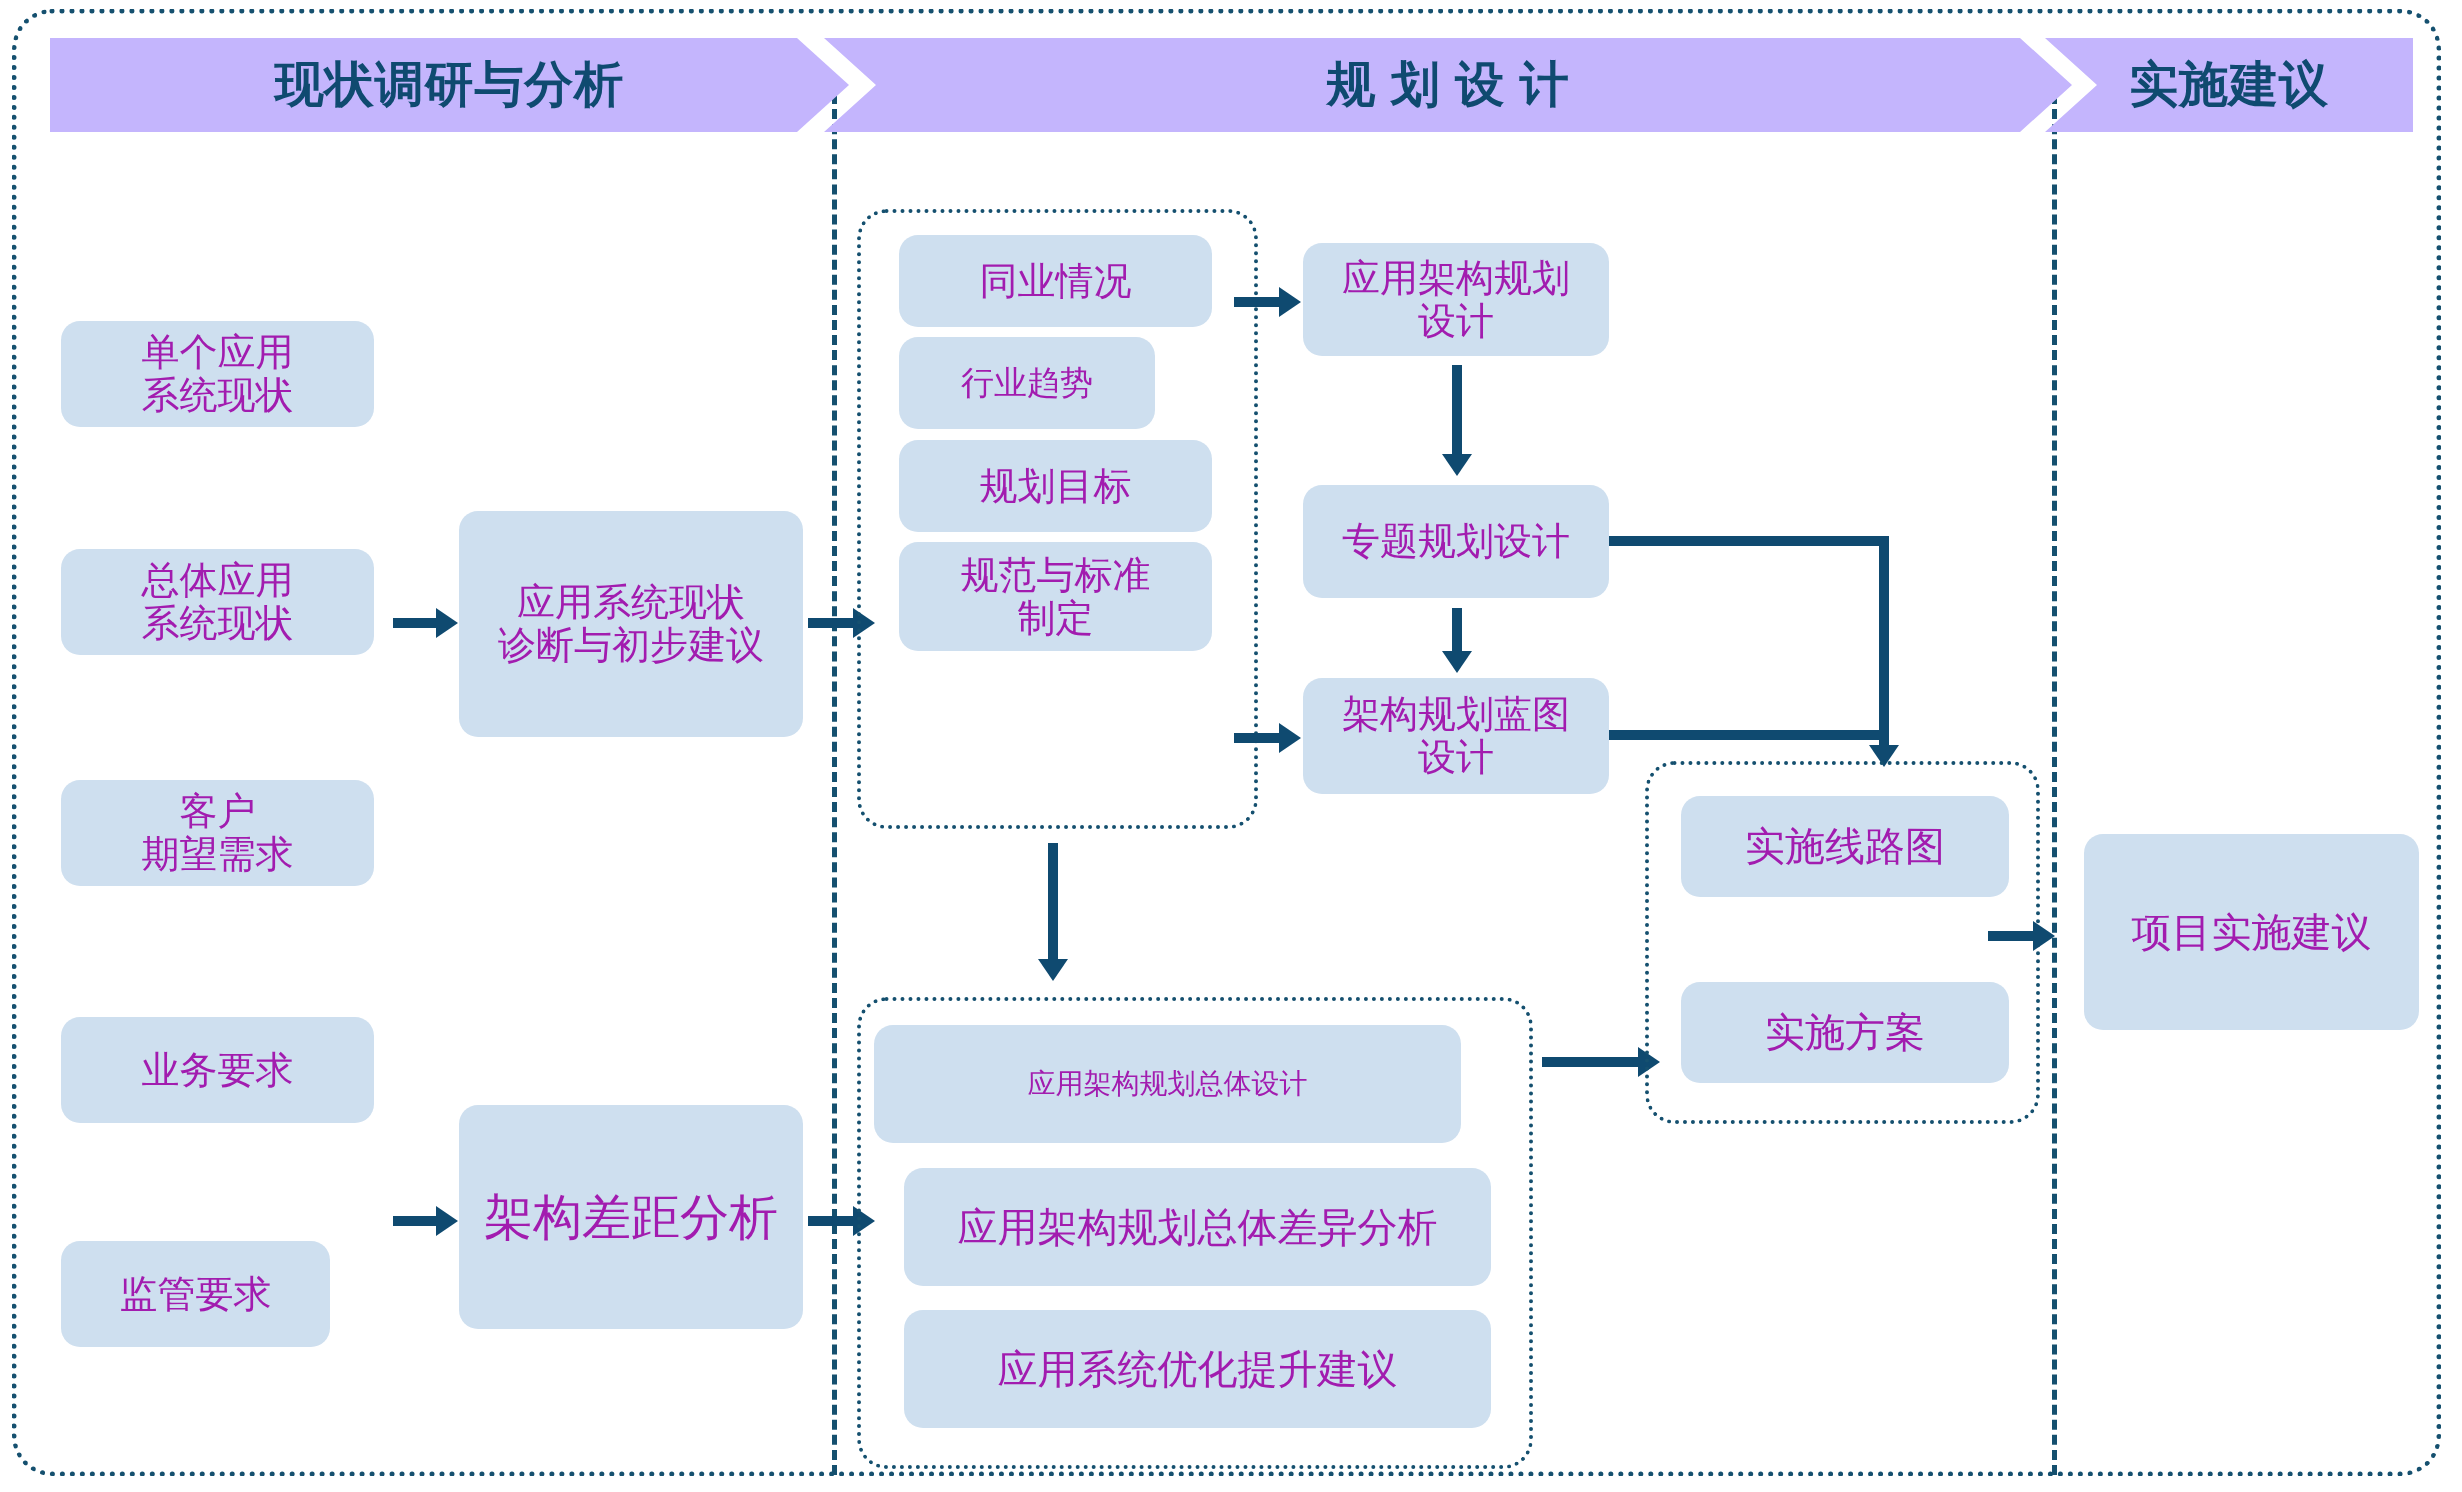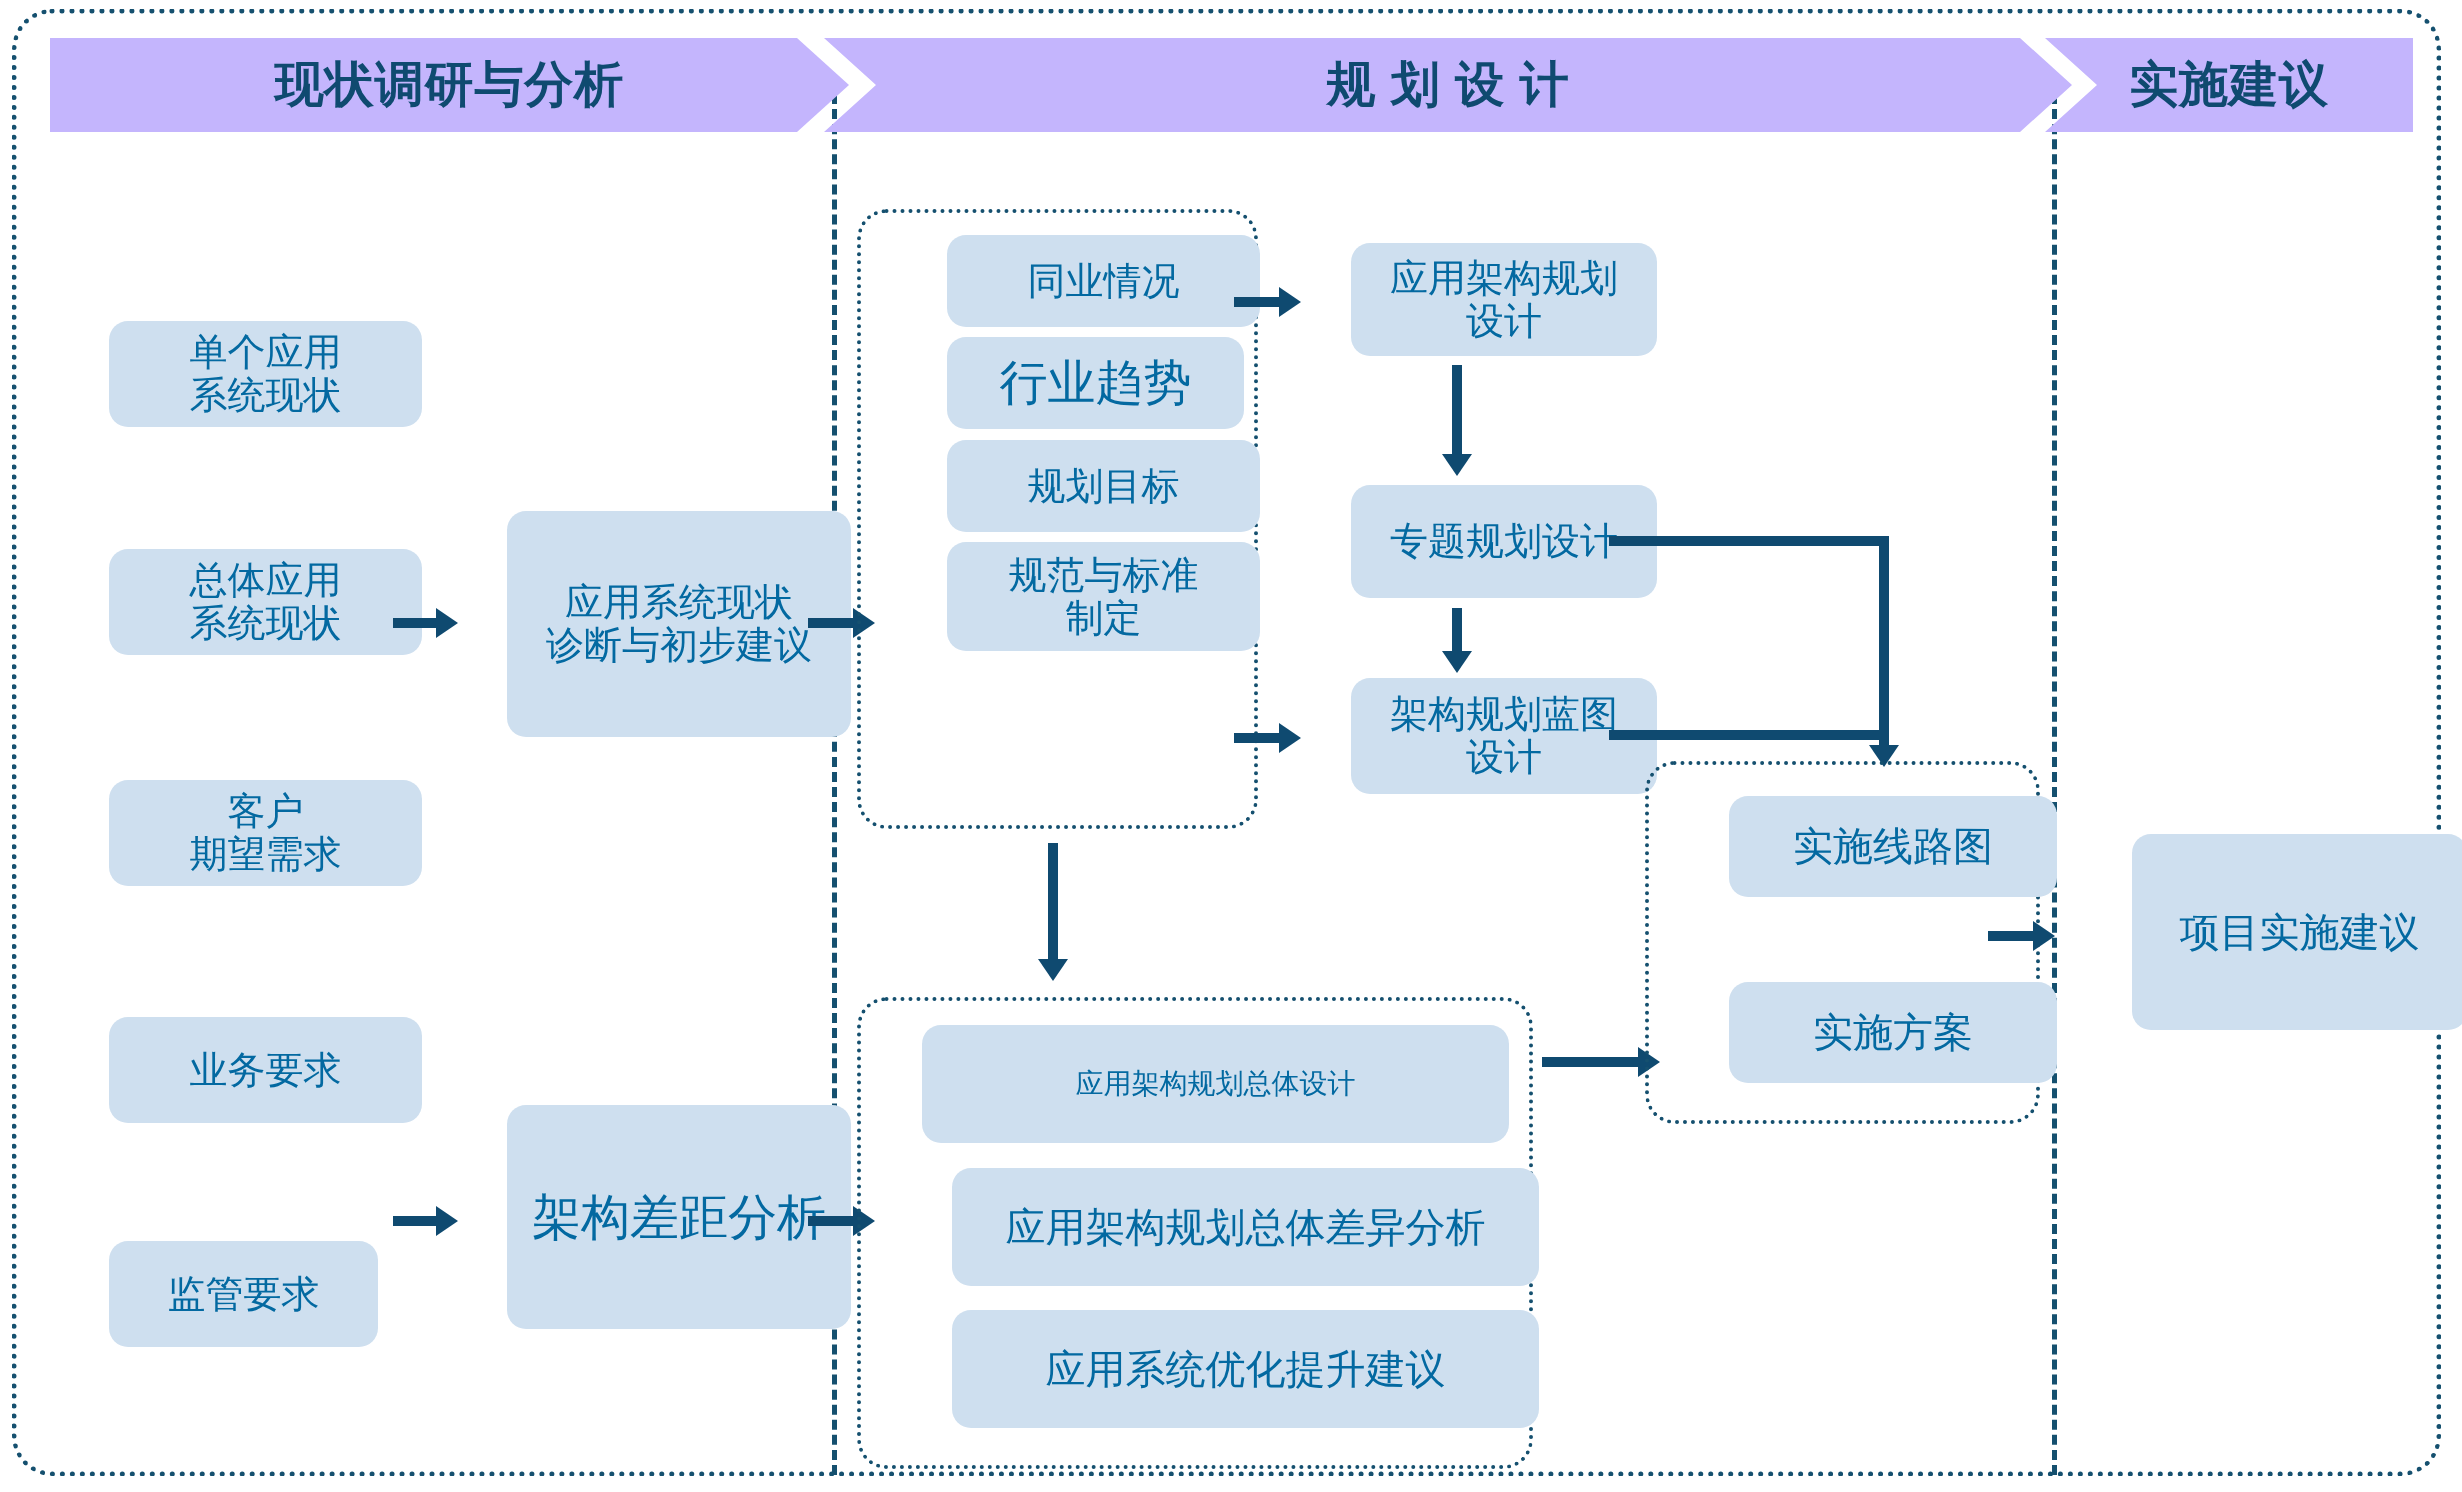--- a/index.html
+++ b/index.html
@@ -46,26 +46,25 @@
   .banner.chev-in{
     clip-path:polygon(0 0, 100% 0, 100% 100%, 0 100%, 52px 50%);
   }
   
   .node{
     position:absolute;
     background:#cedfef;
     border-radius:19px;
     display:flex;align-items:center;justify-content:center;
     text-align:center;
-    color:#0369a1;
+    color:#a21caf;
     line-height:1.12;
     box-sizing:border-box;
     padding:1.7px 5.2px;
     white-space:pre-line;
-    margin-left:48px;
   }
   
   .group-box{
     position:absolute;
     border:4.3px dotted #15506f;
     border-radius:29.5px;
     box-sizing:border-box;
     background:transparent;
   }
   
@@ -150,21 +149,21 @@
   <div class="conn" style="left:808px;top:1206px;">
     <div class="hline" style="left:0;top:10.4px;width:47px;"></div>
     <div class="arrow-r" style="left:45px;top:0;"></div>
   </div>
 
   <div class="group-box" style="left:857px;top:209px;width:401px;height:620px;"></div>
 
   <div class="node" style="left:899px;top:235px;width:313px;height:92px;font-size:38px;">
     <span>同业情况</span>
   </div>
-  <div class="node" style="left:899px;top:337px;width:297px;height:92px;font-size:48px;">
+  <div class="node" style="left:899px;top:337px;width:256px;height:92px;font-size:33px;">
     <span>行业趋势</span>
   </div>
   <div class="node" style="left:899px;top:440px;width:313px;height:92px;font-size:38px;">
     <span>规划目标</span>
   </div>
   <div class="node" style="left:899px;top:542px;width:313px;height:109px;font-size:38px;">
     <span>规范与标准
 制定</span>
   </div>
 

